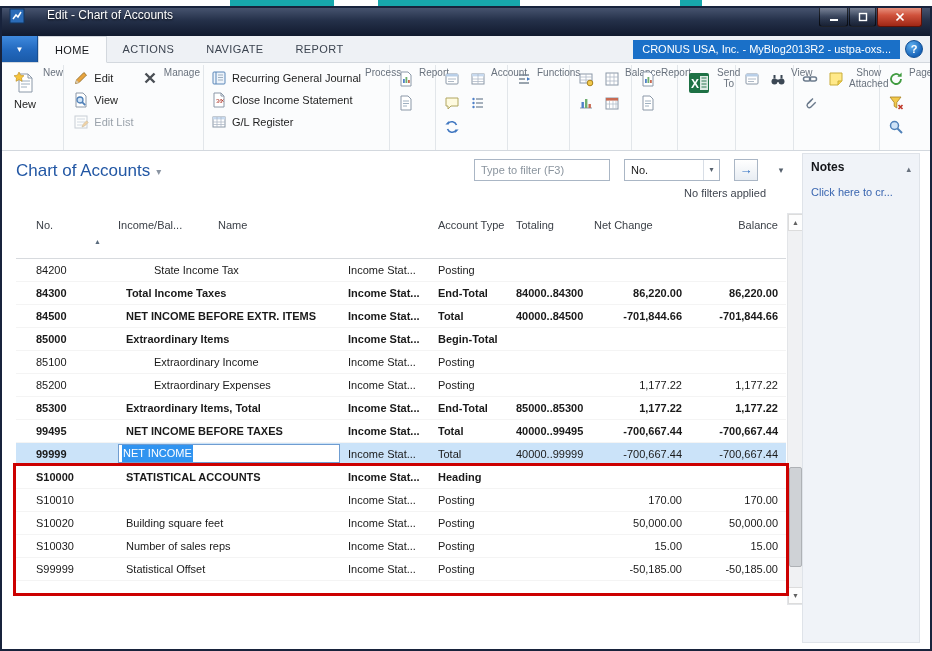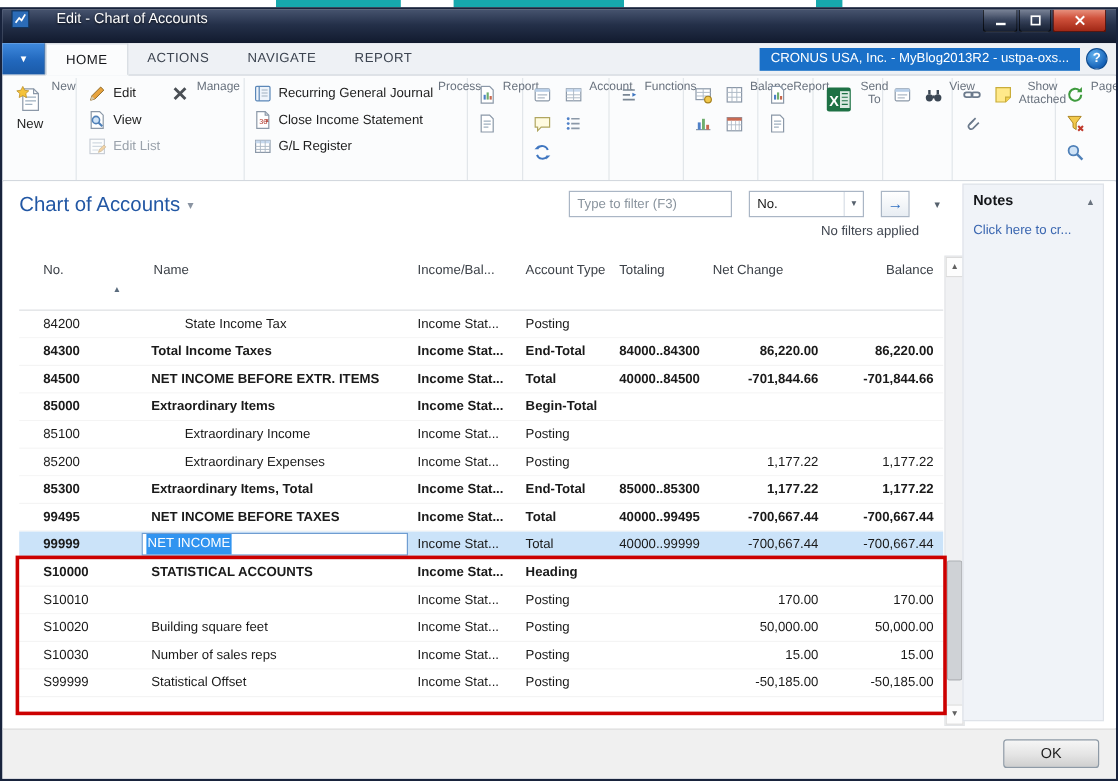--- a/index.html
+++ b/index.html
@@ -575,22 +575,22 @@
       <div class="chevbtn"><span>▾</span></div>
     </div>
     <div class="filterstatus">No filters applied</div>
 
     <div class="gridarea">
       <div class="thead">
         <div class="hcell h-no">
           <span>No.</span>
           <span class="sortmark">▲</span>
         </div>
+        <div class="hcell h-income"><span>Income/Bal...</span></div>
         <div class="hcell h-name"><span>Name</span></div>
-        <div class="hcell h-income"><span>Income/Bal...</span></div>
         <div class="hcell h-type"><span>Account Type</span></div>
         <div class="hcell h-tot"><span>Totaling</span></div>
         <div class="hcell h-net"><span>Net Change</span></div>
         <div class="hcell h-bal"><span>Balance</span></div>
       </div>
 
       <div class="trows">
           <div class="trow">
             <div class="cell c-no">84200</div>
             <div class="cell c-name" style="padding-left: 38px;">State Income Tax</div>
@@ -735,17 +735,14 @@
     <div class="notes">
       <div class="nhead">
         <span class="ntitle">Notes</span>
         <span class="ncaret">▴</span>
       </div>
       <div class="nlink">Click here to cr...</div>
     </div>
 
   </div>
 
-  <div class="bottombar">
-    <button class="okbtn">OK</button>
-  </div>
 
 </div>
 
 </body></html>

